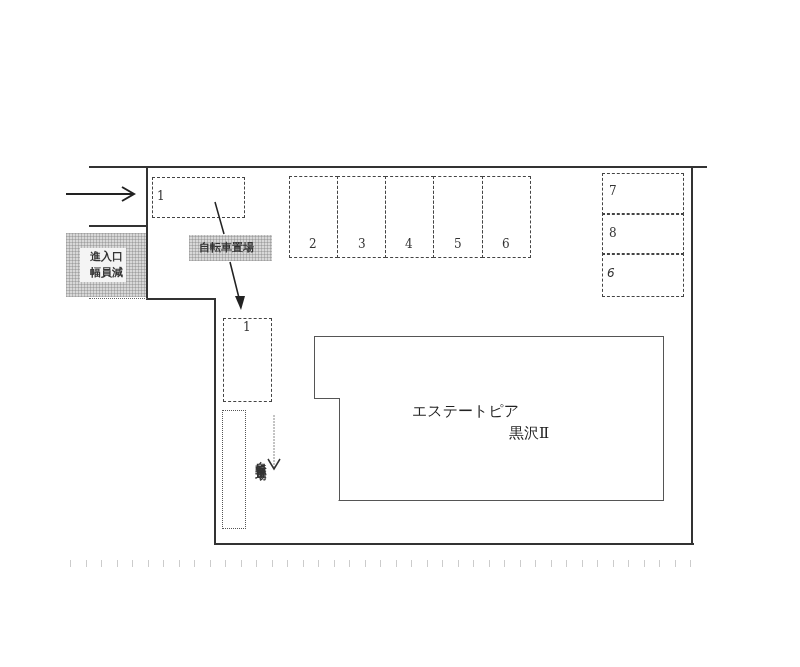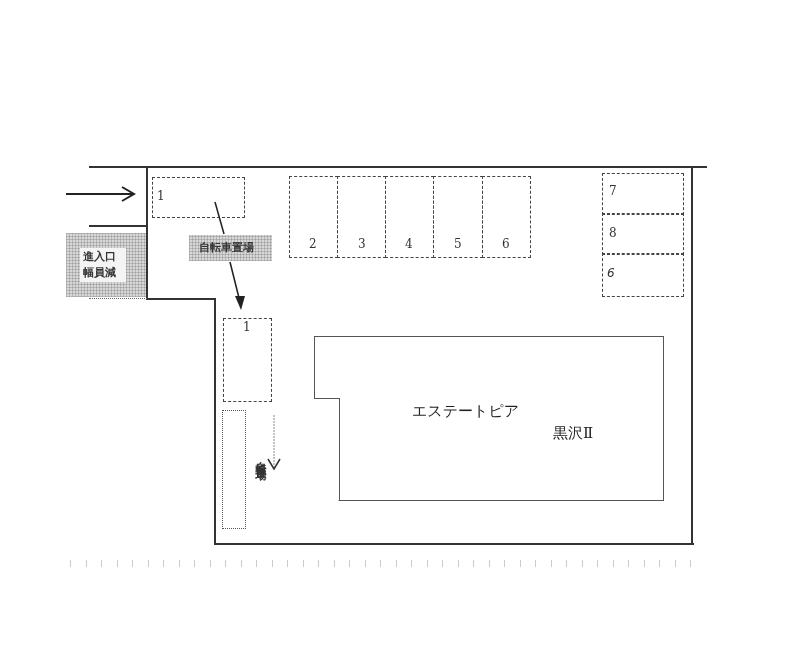--- a/index.html
+++ b/index.html
@@ -29,21 +29,21 @@
 <div class="line" style="left:214px;top:543px;width:480px;height:2px;"></div>
 <div class="line" style="left:691px;top:166px;width:2px;height:379px;"></div>
 <div class="abs" style="left:89px;top:298px;width:58px;border-top:1.5px dotted #666;"></div>
 
 <svg class="abs" style="left:66px;top:186px;" width="72" height="16">
   <line x1="0" y1="8" x2="68" y2="8" stroke="#222" stroke-width="2"></line>
   <polyline points="56,1 68,8 56,15" fill="none" stroke="#222" stroke-width="2"></polyline>
 </svg>
 
 <div class="hatch" style="left:66px;top:233px;width:80px;height:64px;"></div>
-<div class="label-box" style="left:80px;top:248px;width:40px;text-align:left;">
+<div class="label-box" style="left:80px;top:248px;width:40px;text-align:right;">
   <div>進入口</div>
   <div>幅員減</div>
 </div>
 
 <div class="dash" style="left:152px;top:177px;width:93px;height:41px;"></div>
 <div class="num" style="left:157px;top:189px;">1</div>
 
 <div class="hatch" style="left:189px;top:235px;width:83px;height:26px;"></div>
 <div class="label-box" style="left:196px;top:239px;background:transparent;">自転車置場</div>
 <svg class="abs" style="left:205px;top:200px;" width="45" height="112">
@@ -77,21 +77,21 @@
 <svg class="abs" style="left:266px;top:415px;" width="16" height="56">
   <line x1="8" y1="0" x2="8" y2="52" stroke="#888" stroke-width="1" stroke-dasharray="2,1"></line>
   <polyline points="2,44 8,54 14,44" fill="none" stroke="#333" stroke-width="1.5"></polyline>
 </svg>
 <div class="vtext" style="left:252px;top:452px;">自転車置場</div>
 
 <div class="bldg" style="left:314px;top:336px;width:350px;height:165px;clip-path:polygon(0 0,100% 0,100% 100%,7% 100%,7% 38%,0 38%);"></div>
 <div class="line" style="left:314px;top:398px;width:26px;height:1.2px;background:#555;"></div>
 <div class="line" style="left:339px;top:398px;width:1.2px;height:103px;background:#555;"></div>
 <div class="abs" style="left:412px;top:402px;font-size:15px;">エステートピア</div>
-<div class="abs" style="left:509px;top:424px;font-size:15px;margin-left:44px;">黒沢Ⅱ</div>
+<div class="abs" style="left:509px;top:424px;font-size:15px;">黒沢Ⅱ</div>
 
 <div id="ticks">
     <div class="tick" style="left: 70px;"></div>
     <div class="tick" style="left: 85.5px;"></div>
     <div class="tick" style="left: 101px;"></div>
     <div class="tick" style="left: 116.5px;"></div>
     <div class="tick" style="left: 132px;"></div>
     <div class="tick" style="left: 147.5px;"></div>
     <div class="tick" style="left: 163px;"></div>
     <div class="tick" style="left: 178.5px;"></div>

